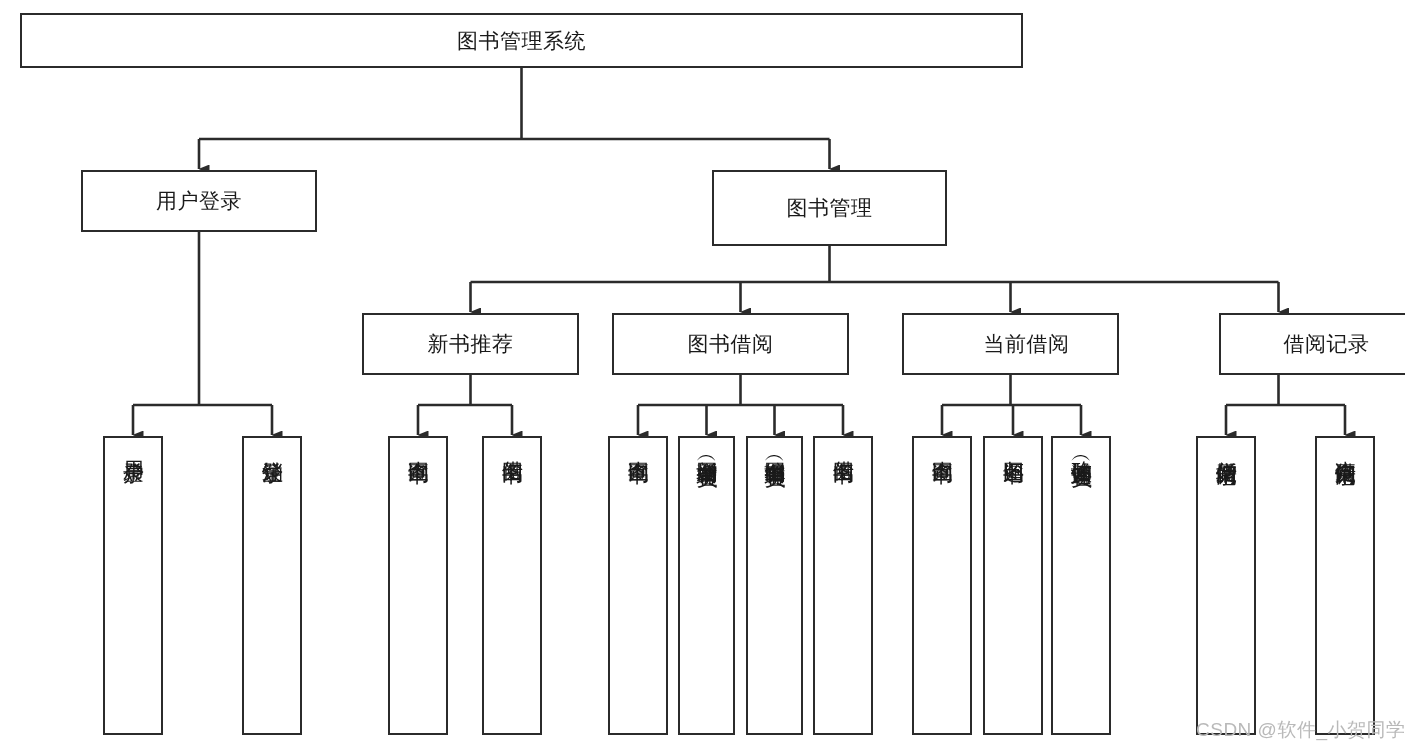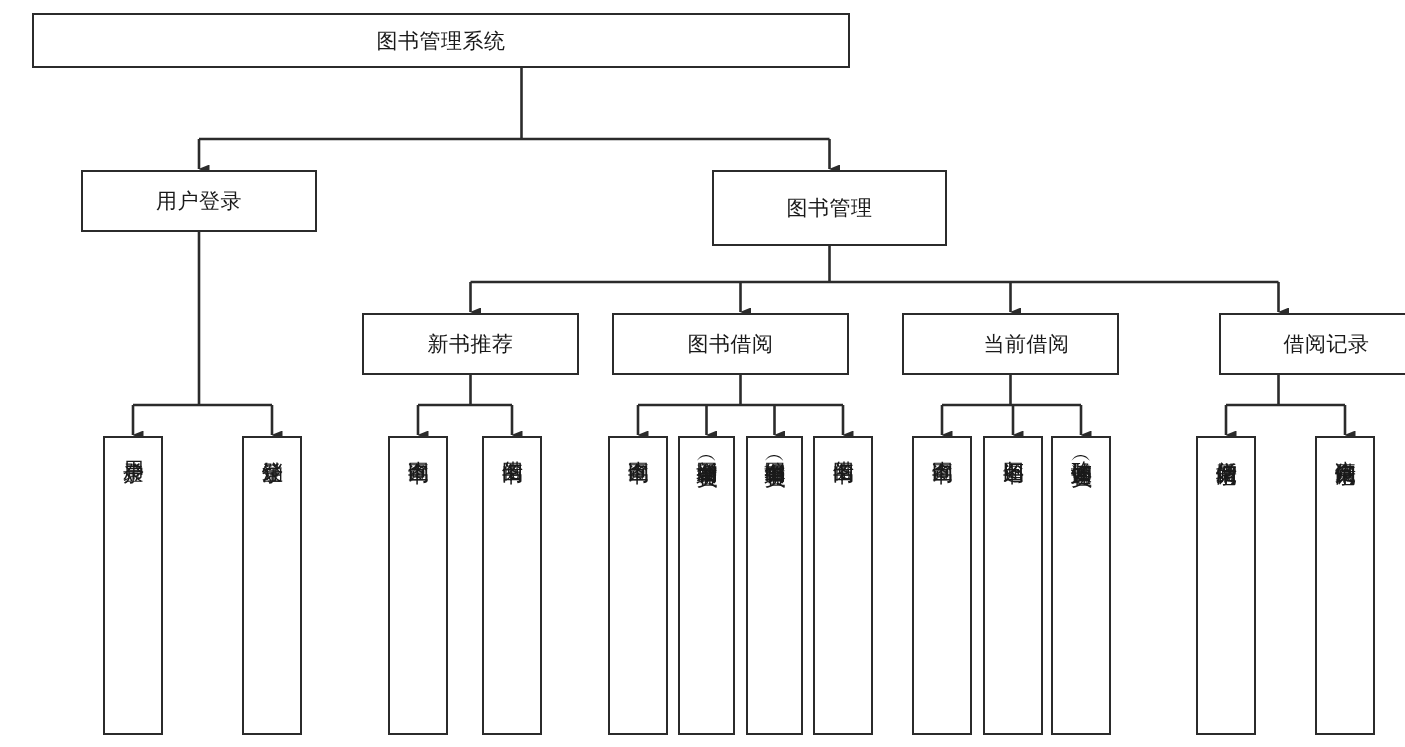--- a/index.html
+++ b/index.html
@@ -105,21 +105,21 @@
         <line x1="1013" y1="405" x2="1013" y2="435" stroke="#2b2b2b" stroke-width="2.6" marker-end="url(#arrowhead)"></line>
         <line x1="1081" y1="405" x2="1081" y2="435" stroke="#2b2b2b" stroke-width="2.6" marker-end="url(#arrowhead)"></line>
         <line x1="1278.5" y1="375" x2="1278.5" y2="405" stroke="#2b2b2b" stroke-width="2.6"></line>
         <line x1="1226" y1="405" x2="1345" y2="405" stroke="#2b2b2b" stroke-width="2.6"></line>
         <line x1="1226" y1="405" x2="1226" y2="435" stroke="#2b2b2b" stroke-width="2.6" marker-end="url(#arrowhead)"></line>
         <line x1="1345" y1="405" x2="1345" y2="435" stroke="#2b2b2b" stroke-width="2.6" marker-end="url(#arrowhead)"></line>
       </g>
   </svg>
 
   <div id="node-layer">
-      <div class="node horiz" style="left: 32px; top: 13px; width: 818px; height: 55px;">
+      <div class="node horiz" style="left: 20px; top: 13px; width: 1003px; height: 55px;">
         <span class="label">图书管理系统</span>
       </div>
       <div class="node horiz" style="left: 81px; top: 170px; width: 236px; height: 62px;">
         <span class="label">用户登录</span>
       </div>
       <div class="node horiz" style="left: 712px; top: 170px; width: 235px; height: 76px;">
         <span class="label">图书管理</span>
       </div>
       <div class="node horiz" style="left: 362px; top: 313px; width: 217px; height: 62px; align-items: center;">
         <span class="label">新书推荐</span>
@@ -167,13 +167,14 @@
         <span class="label">确认归还（管理员）</span>
       </div>
       <div class="node vert" style="left: 1196px; top: 436px; width: 60px; height: 299px;">
         <span class="label">新增借阅记录</span>
       </div>
       <div class="node vert" style="left: 1315px; top: 436px; width: 60px; height: 299px;">
         <span class="label">查询借阅记录</span>
       </div>
     </div>
 
+  <div class="watermark" style="left: 1196px; top: 717px;">CSDN @软件_小贺同学</div>
 </div>
 
 </body></html>

